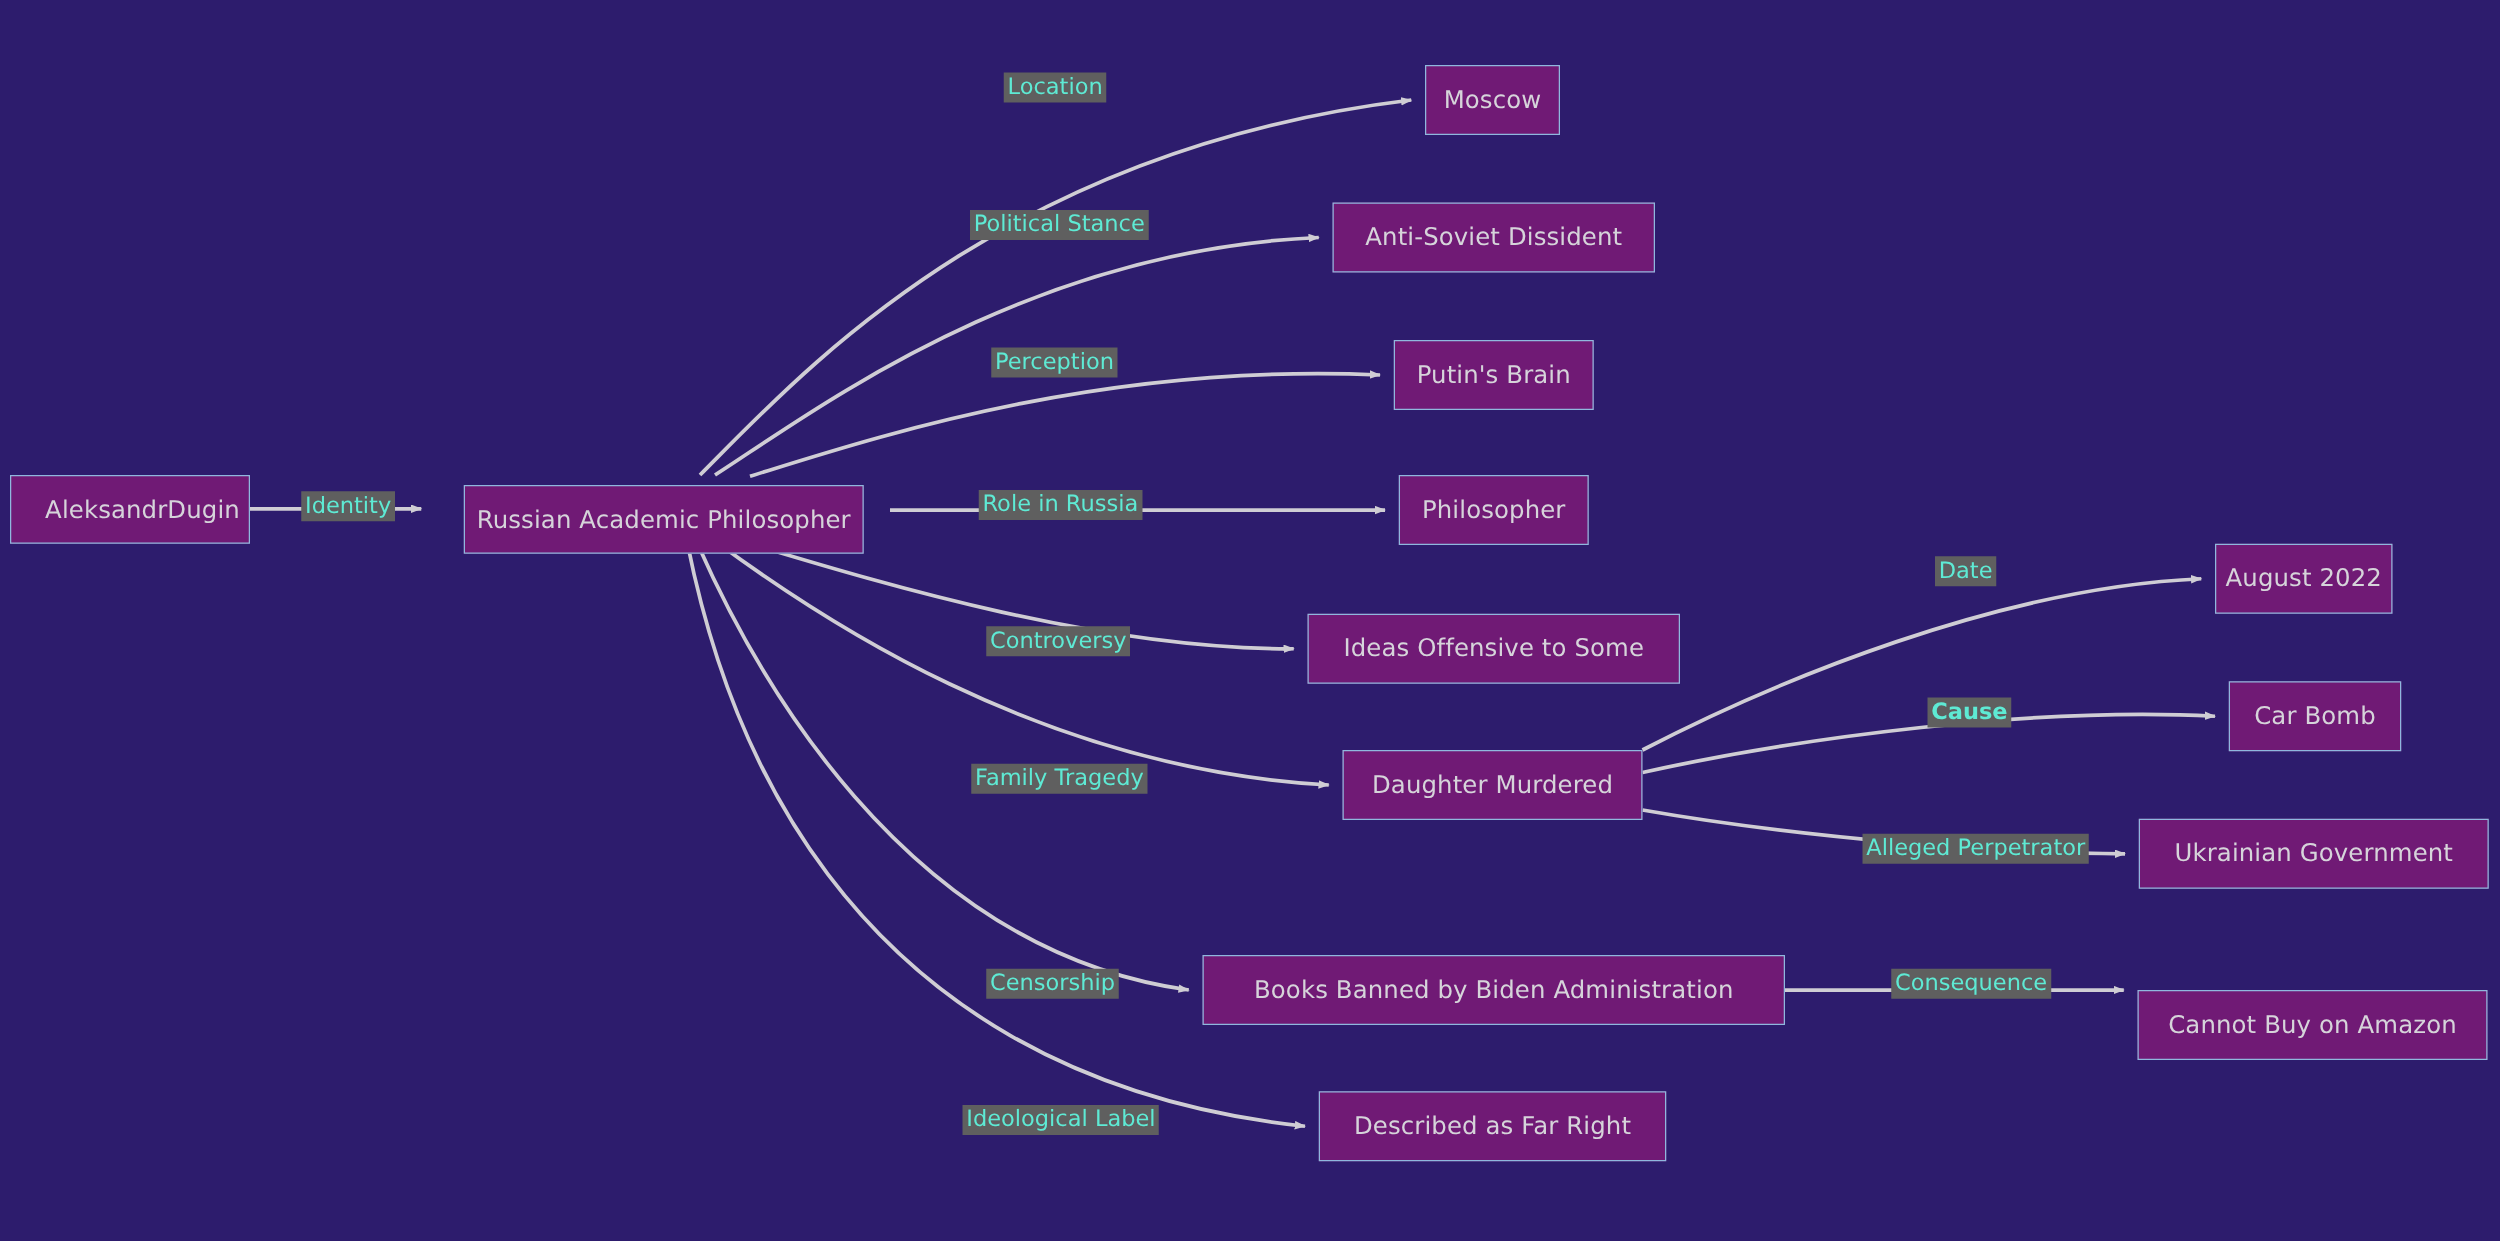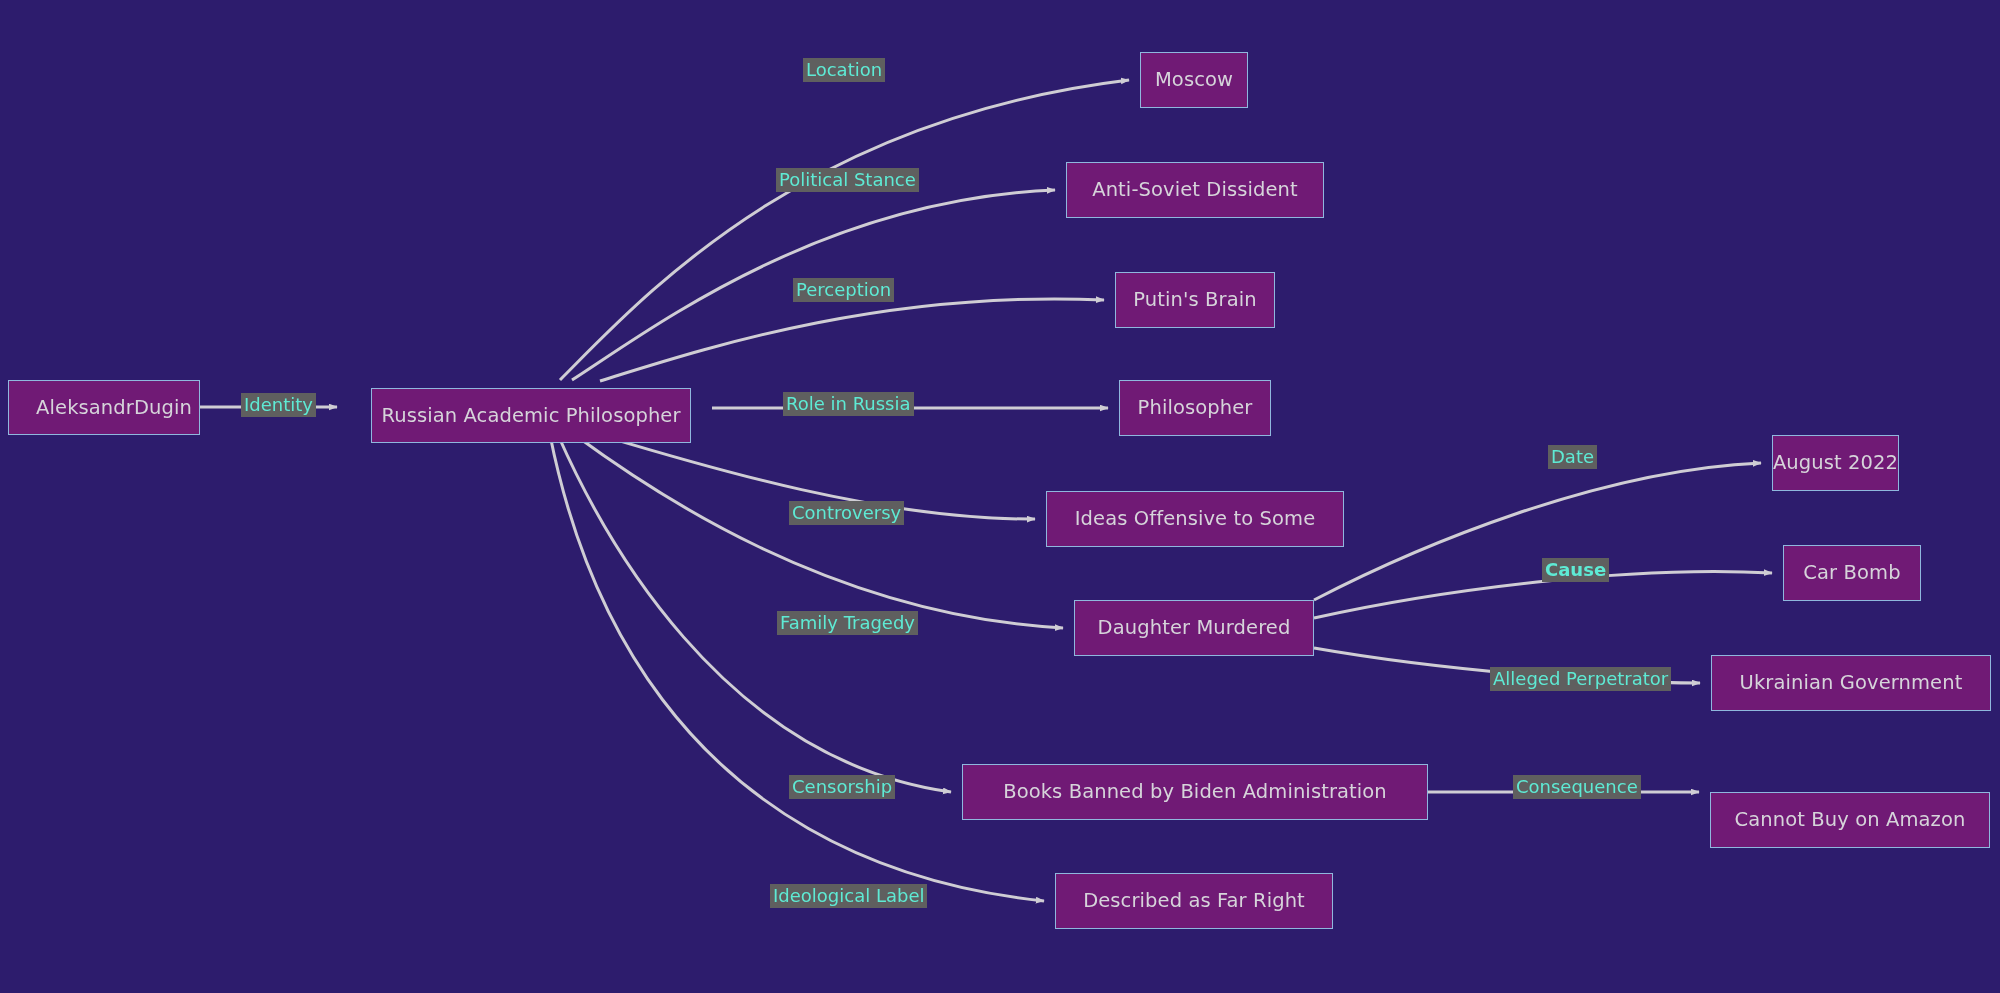--- a/index.html
+++ b/index.html
@@ -100,21 +100,21 @@
       </div>
       <div class="node" style="left: 1119px; top: 380px; width: 152px; height: 56px;">
         <span>Philosopher</span>
       </div>
       <div class="node" style="left: 1046px; top: 491px; width: 298px; height: 56px;">
         <span>Ideas Offensive to Some</span>
       </div>
       <div class="node" style="left: 1074px; top: 600px; width: 240px; height: 56px;">
         <span>Daughter Murdered</span>
       </div>
-      <div class="node" style="left: 1772px; top: 435px; width: 127px; height: 56px;">
+      <div class="node" style="left: 1772px; top: 435px; width: 142px; height: 56px;">
         <span>August 2022</span>
       </div>
       <div class="node" style="left: 1783px; top: 545px; width: 138px; height: 56px;">
         <span>Car Bomb</span>
       </div>
       <div class="node" style="left: 1711px; top: 655px; width: 280px; height: 56px;">
         <span>Ukrainian Government</span>
       </div>
       <div class="node" style="left: 962px; top: 764px; width: 466px; height: 56px;">
         <span>Books Banned by Biden Administration</span>

